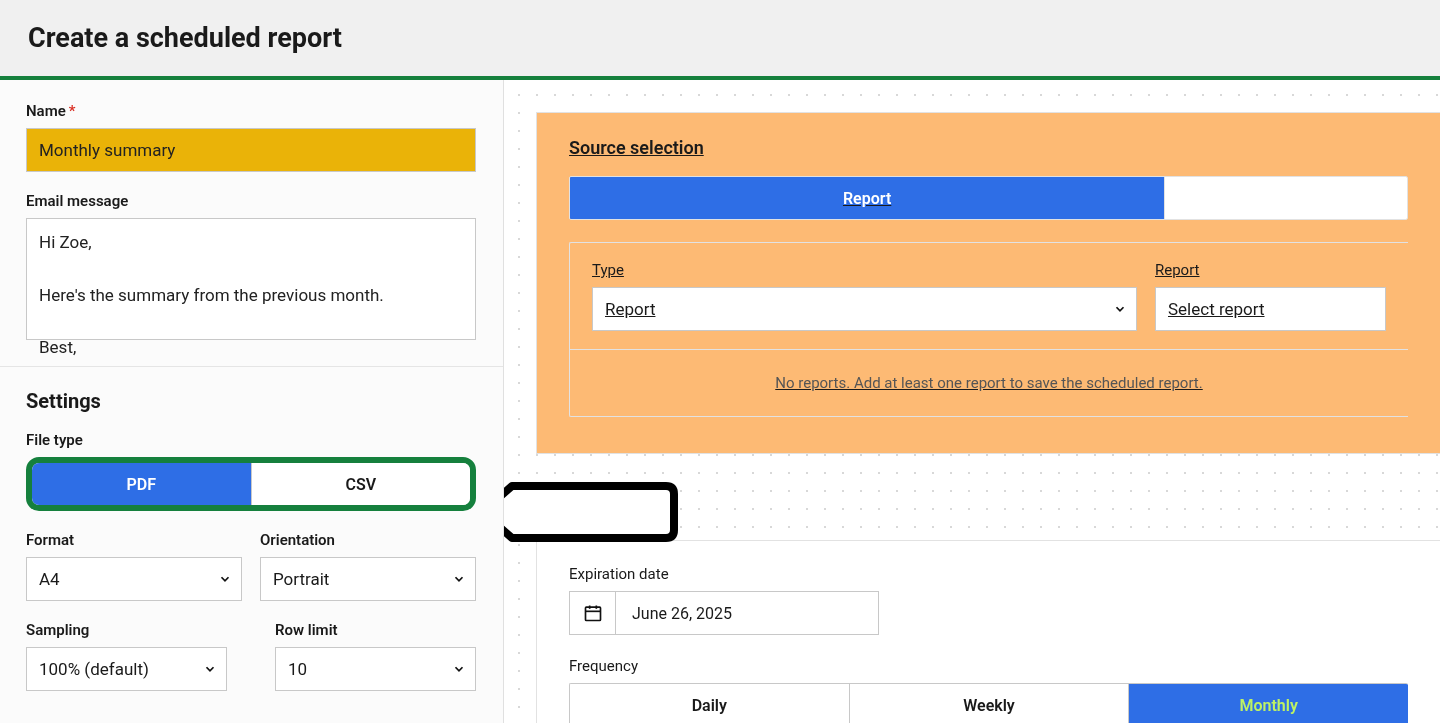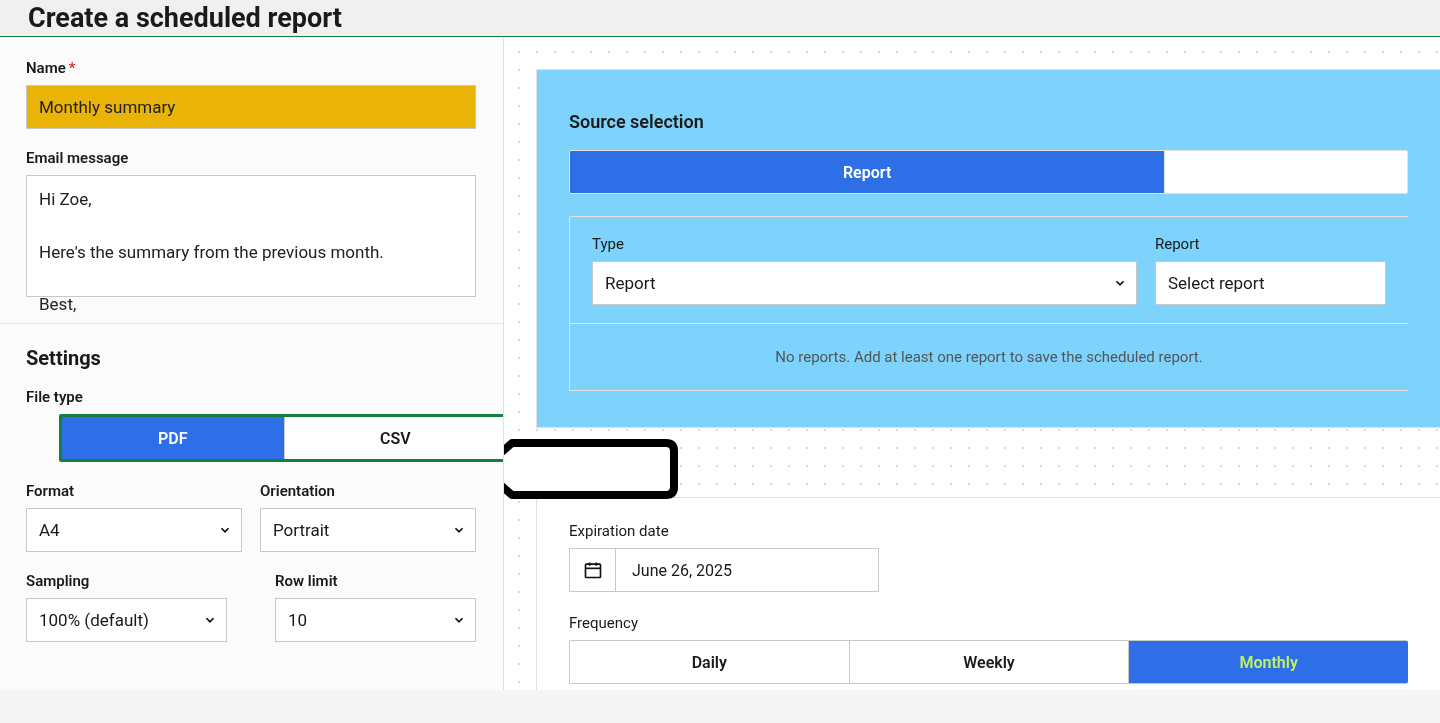--- a/index.html
+++ b/index.html
@@ -9,22 +9,22 @@
     }
     body {
       font-family: -apple-system, BlinkMacSystemFont, "Segoe UI", Roboto, Helvetica, Arial, sans-serif;
       background: #f5f5f5;
       color: #1a1a1a;
       width: 1440px;
       height: 723px;
       overflow: hidden;
     }
     .header-bar {
-      padding: 2px 28px;
-      border-bottom: 1px solid #15803d;
+      padding: 22px 28px;
+      border-bottom: 4px solid #15803d;
       background: #f0f0f0;
     }
     .header-bar h1 {
       font-size: 27px;
       font-weight: 700;
     }
     .main-wrap {
       display: flex;
       height: calc(100% - 70px);
     }
@@ -77,24 +77,23 @@
       margin-bottom: 20px;
     }
     .settings-title {
       font-size: 20px;
       font-weight: 700;
       margin-bottom: 18px;
     }
     .btn-toggle-group {
       display: flex;
       width: 450px;
-      border: 3px solid #15803d;
-      border-radius: 2px;
+      border: 6px solid #15803d;
+      border-radius: 13px;
       overflow: hidden;
-      margin-left: 33px;
     }
     .btn-toggle-group .toggle-btn {
       flex: 1;
       height: 42px;
       display: flex;
       align-items: center;
       justify-content: center;
       font-size: 16px;
       font-weight: 600;
       background: #fff;
@@ -156,24 +155,25 @@
       inset: 0;
       background-image: radial-gradient(#d8d8d8 1px, transparent 1px);
       background-size: 18px 18px;
       background-position: 6px 6px;
     }
     .preview-card {
       position: absolute;
       top: 32px;
       left: 32px;
       right: 0;
-      background: #7dd3fc;
+      background: #fdba74;
       border: 1px solid #e2e2e2;
       border-right: none;
-      padding: 41px 32px 36px 32px;
+      padding: 24px 32px 36px 32px;
+      text-decoration: underline;
     }
     .preview-card h2 {
       font-size: 18px;
       font-weight: 600;
       margin-bottom: 18px;
     }
     .source-tabs {
       display: flex;
       width: 100%;
       border: 1px solid #e2e2e2;

